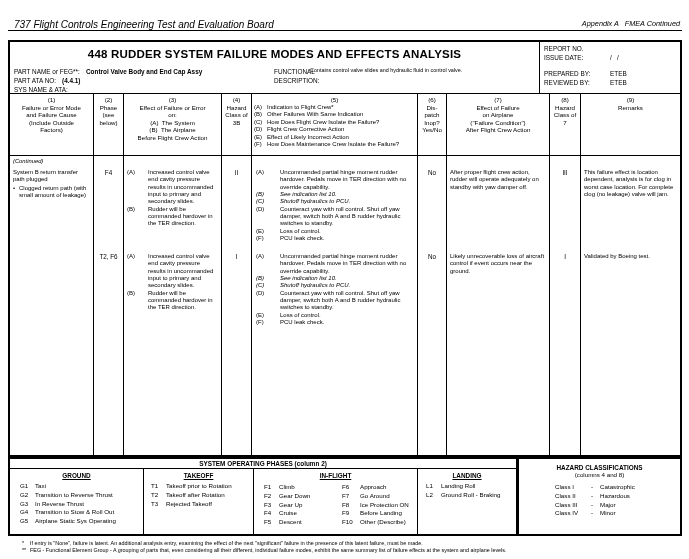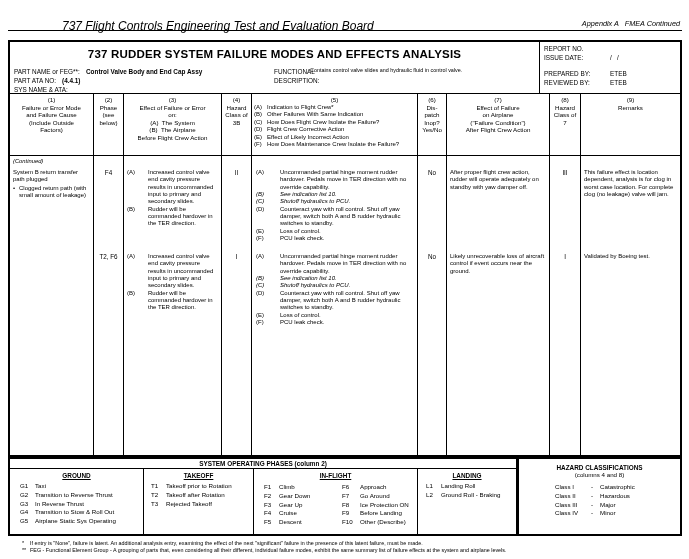--- a/index.html
+++ b/index.html
@@ -2,21 +2,21 @@
 <html><head>
 <meta charset="utf-8">
 <style>
   html,body { margin:0; padding:0; }
   body {
     width:689px; height:559px; background:#fff; color:#000;
     font-family:"Liberation Sans", sans-serif; position:relative; overflow:hidden;
   }
 
   
-  .hdr-left { position:absolute; left:14px; top:19px; font-size:12px; font-style:italic;margin-left:48px; }
+  .hdr-left { position:absolute; left:14px; top:19px; font-size:10px; font-style:italic; }
   .hdr-right { position:absolute; right:9px; top:19px; font-size:7.3px; font-style:italic; white-space:pre; }
   .hdr-rule { position:absolute; left:8px; top:30px; width:674px; height:1px; background:#000; }
 
   
   .table {
     position:absolute; left:8px; top:40px; width:674px; height:417px;
     border:2px solid #000; box-sizing:border-box; display:flex; flex-direction:column;
   }
   .title-row { height:52px; display:flex; border-bottom:1px solid #000; box-sizing:border-box; flex:none; }
   .title-left { flex:1; position:relative; }
@@ -100,21 +100,21 @@
 <div class="page">
 
   <div class="hdr-left">737 Flight Controls Engineering Test and Evaluation Board</div>
   <div class="hdr-right">Appendix A   FMEA Continued</div>
   <div class="hdr-rule"></div>
 
   <div class="table">
 
     <div class="title-row">
       <div class="title-left">
-        <div class="main-title">737 RUDDER SYSTEM FAILURE MODES AND EFFECTS ANALYSIS</div>
+        <div class="main-title">448 RUDDER SYSTEM FAILURE MODES AND EFFECTS ANALYSIS</div>
         <div class="pl" style="left:4px; top:26px;">PART NAME or FEG**:</div>
         <div class="pl" style="left:76px; top:26px; font-weight:bold;">Control Valve Body and End Cap Assy</div>
         <div class="pl" style="left:4px; top:35px;">PART ATA NO:</div>
         <div class="pl" style="left:52px; top:35px; font-weight:bold;">(4.4.1)</div>
         <div class="pl" style="left:4px; top:44px;">SYS NAME &amp; ATA:</div>
         <div class="pl" style="left:264px; top:26px;">FUNCTIONAL</div>
         <div class="pl" style="left:264px; top:35px;">DESCRIPTION:</div>
         <div class="pl" style="left:300px; top:25px; width:226px; font-size:5.4px;">Contains control valve slides and hydraulic fluid in control valve.</div>
       </div>
       <div class="report">

